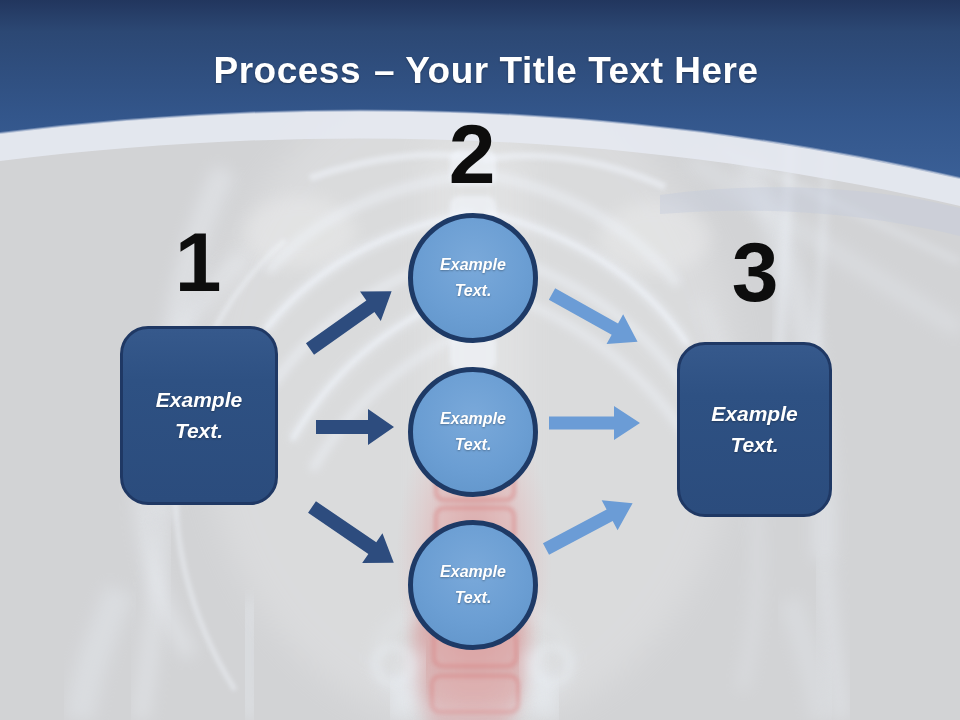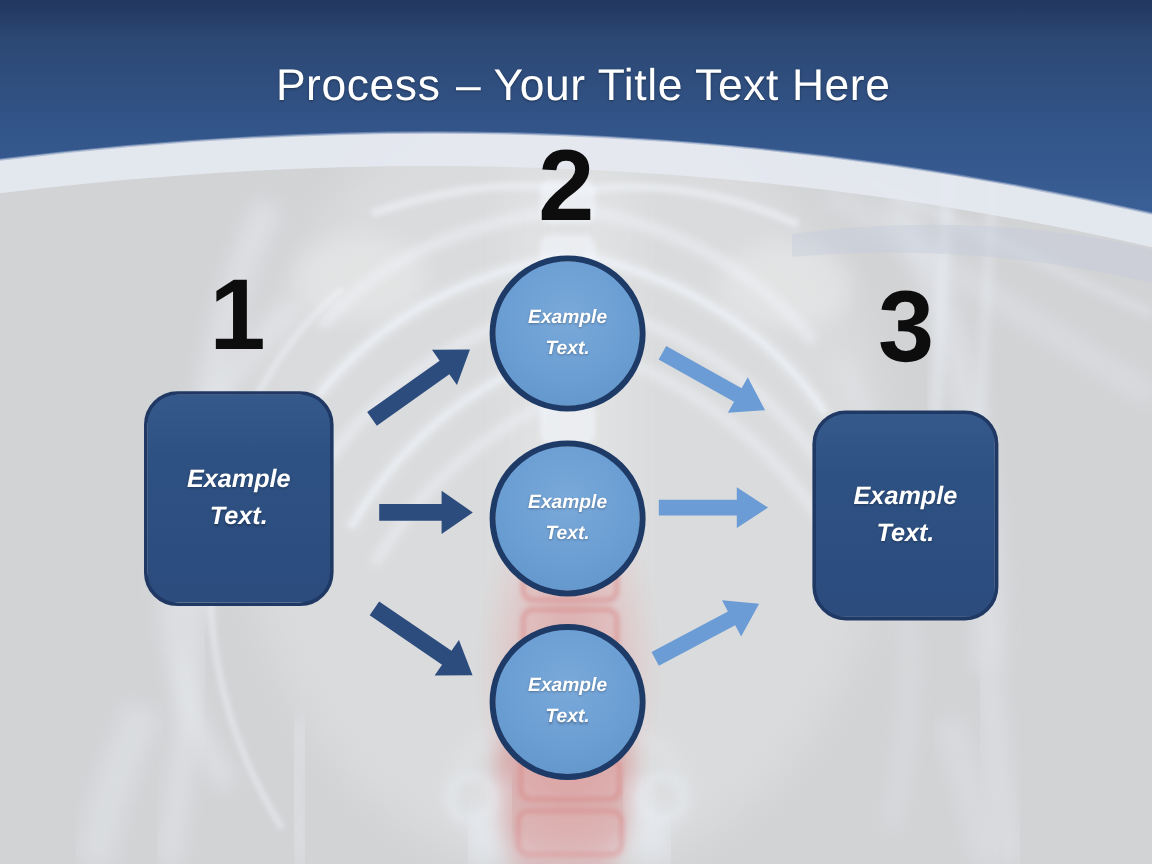--- a/index.html
+++ b/index.html
@@ -11,22 +11,22 @@
   .bg-art{position:absolute;left:0;top:0;z-index:0;}
   .arrows{position:absolute;left:0;top:0;z-index:2;}
 
   .title{
     position:absolute;left:12px;right:0;top:50px;z-index:3;
     text-align:center;color:var(--title-text,#fff);
     font-size:37px;letter-spacing:.5px;
     text-shadow:0 1px 2px rgba(0,0,0,.35);
     white-space:nowrap;
   }
-  .title .t-bold{font-weight:400;text-align:right;}
-  .title .t-rest{font-weight:400;margin-left:13px;}
+  .title .t-bold{font-weight:700;text-align:right;}
+  .title .t-rest{font-weight:700;margin-left:13px;}
 
   .num{
     position:absolute;z-index:3;width:90px;text-align:center;
     font-size:84px;font-weight:800;color:var(--number,#0d0d0d);
     line-height:1;
   }
   .num-1{left:153px;top:220px;}
   .num-2{left:427px;top:112px;}
   .num-3{left:710px;top:230px;}
 

